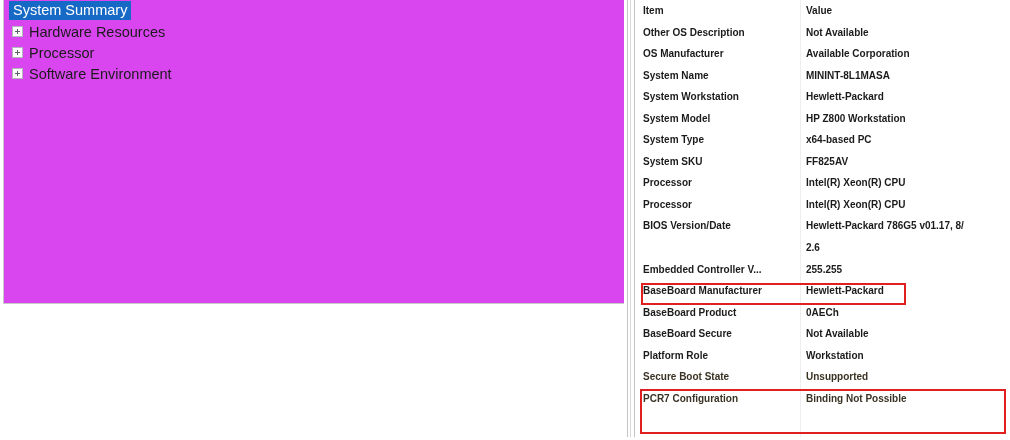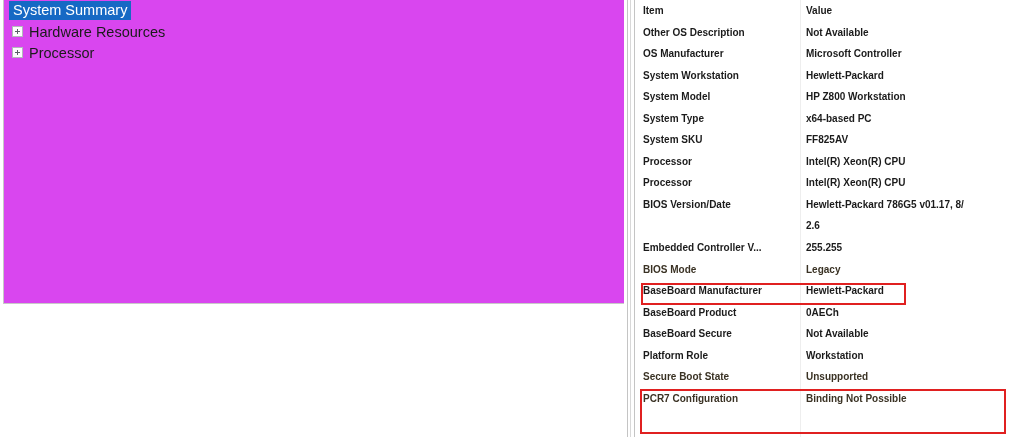--- a/index.html
+++ b/index.html
@@ -199,20 +199,24 @@
     <div class="tree-row child">
       <span class="expander"></span>
       <span class="tree-label">Hardware Resources</span>
     </div>
 
     <div class="tree-row child">
       <span class="expander"></span>
       <span class="tree-label">Processor</span>
     </div>
 
+    <div class="tree-row child">
+      <span class="expander"></span>
+      <span class="tree-label">Software Environment</span>
+    </div>
 
   </div>
 
   <div class="splitter">
     <div class="bar-a"></div>
     <div class="bar-b"></div>
     <div class="bar-c"></div>
   </div>
 
   <div class="detail-pane">
@@ -223,23 +227,27 @@
       <span class="cell-value">Value</span>
     </div>
 
     <div class="detail-row">
       <span class="cell-item">Other OS Description</span>
       <span class="cell-value">Not Available</span>
     </div>
 
     <div class="detail-row">
       <span class="cell-item">OS Manufacturer</span>
-      <span class="cell-value">Microsoft Controller</span>
-    </div>
-
+      <span class="cell-value">Available Corporation</span>
+    </div>
+
+    <div class="detail-row">
+      <span class="cell-item">System Name</span>
+      <span class="cell-value">MININT-8L1MASA</span>
+    </div>
 
     <div class="detail-row">
       <span class="cell-item">System Workstation</span>
       <span class="cell-value">Hewlett-Packard</span>
     </div>
 
     <div class="detail-row">
       <span class="cell-item">System Model</span>
       <span class="cell-value">HP Z800 Workstation</span>
     </div>
@@ -271,24 +279,20 @@
 
     <div class="detail-row">
       <span class="cell-value">2.6</span>
     </div>
 
     <div class="detail-row">
       <span class="cell-item">Embedded Controller V...</span>
       <span class="cell-value">255.255</span>
     </div>
 
-    <div class="detail-row flagged">
-      <span class="cell-item">BIOS Mode</span>
-      <span class="cell-value">Legacy</span>
-    </div>
 
     <div class="detail-row">
       <span class="cell-item">BaseBoard Manufacturer</span>
       <span class="cell-value">Hewlett-Packard</span>
     </div>
 
     <div class="detail-row">
       <span class="cell-item">BaseBoard Product</span>
       <span class="cell-value">0AECh</span>
     </div>

